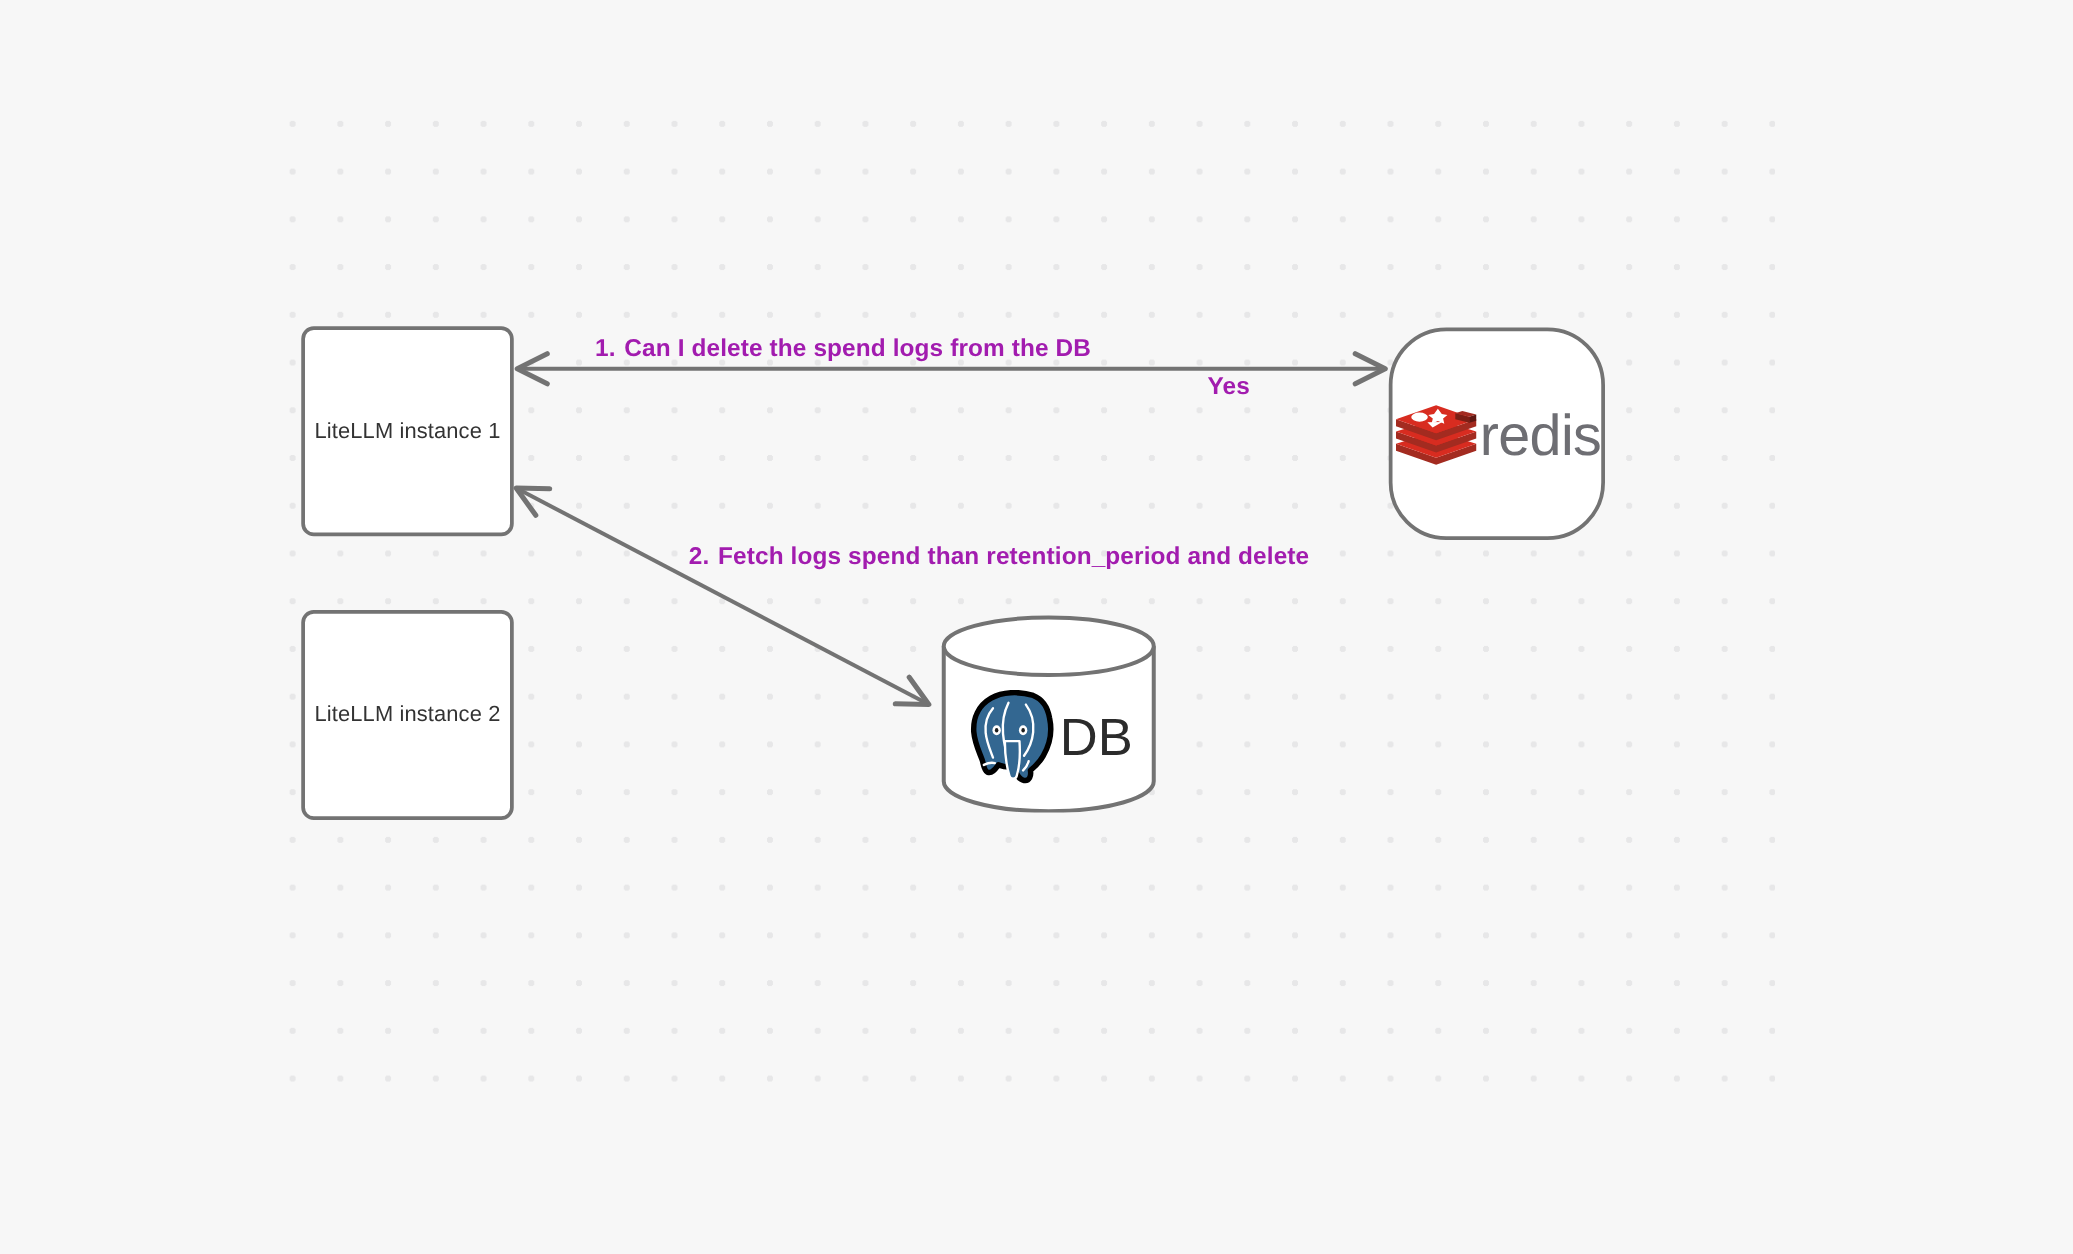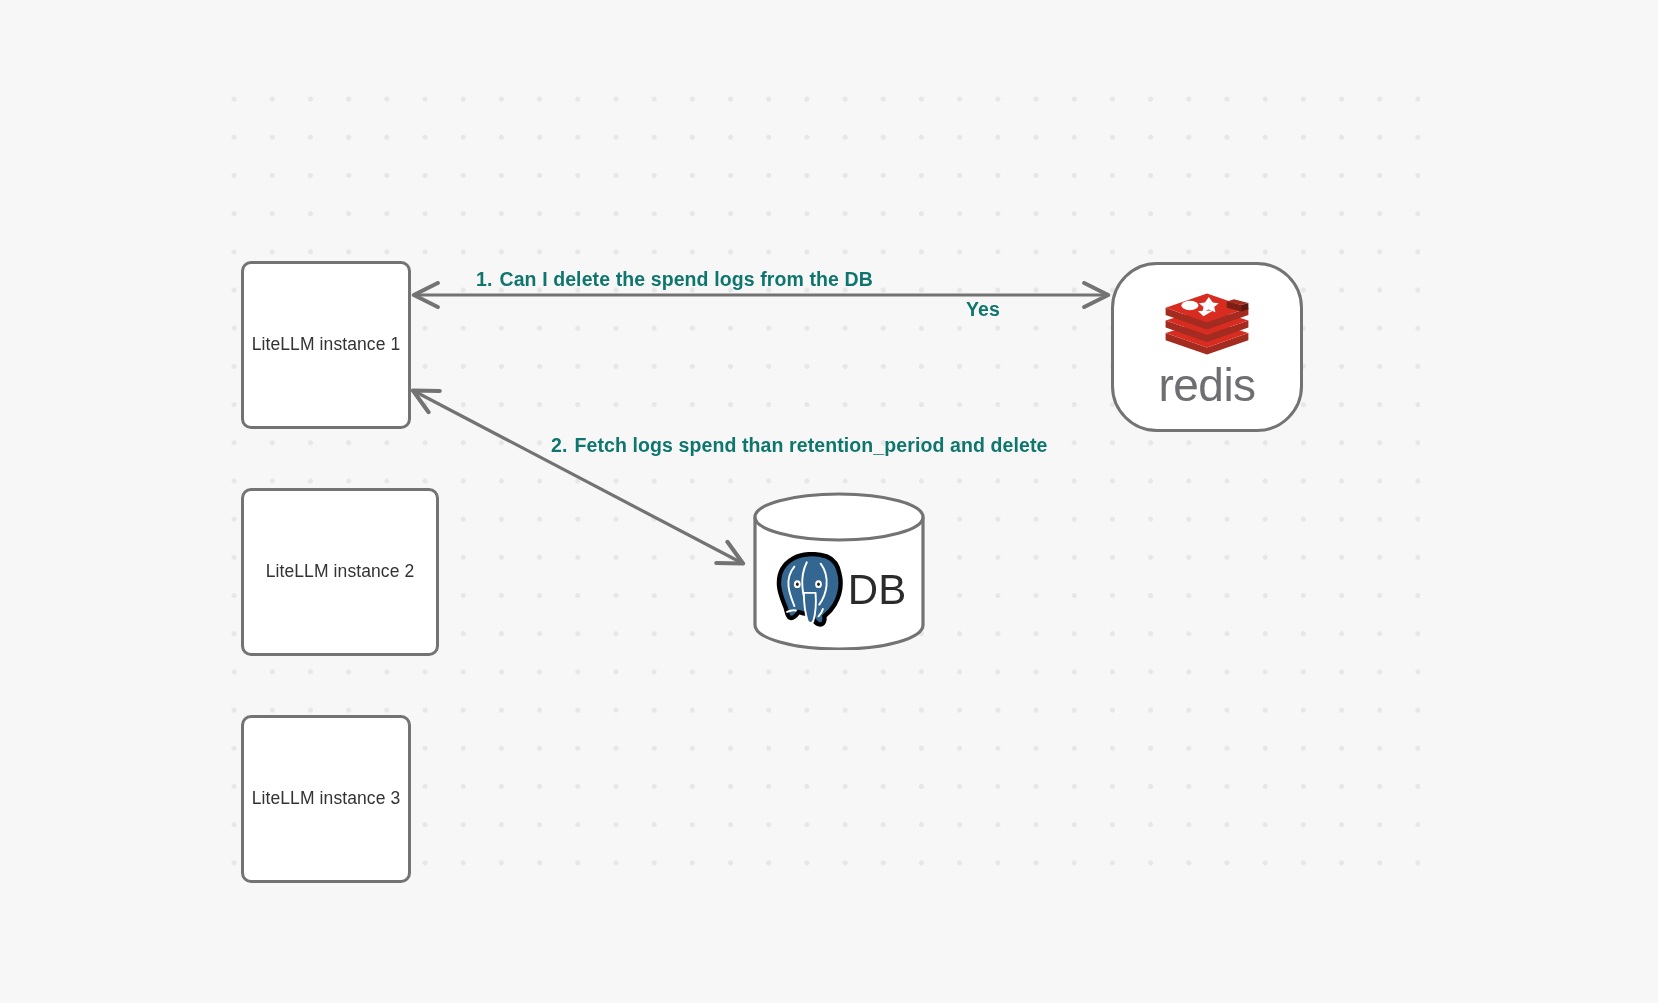--- a/index.html
+++ b/index.html
@@ -58,36 +58,36 @@
   .node-box-label {
     font-size: 17.5px;
     color: #333333;
     letter-spacing: 0.1px;
     font-weight: 400;
     text-align: center;
     line-height: 1.25;
   }
 
   #node-litellm-1 { left: 241px; top: 261px; width: 170px; height: 168px; }
-  #node-litellm-2 { left: 241px; top: 488px; width: 198px; height: 168px; }
+  #node-litellm-2 { left: 241px; top: 488px; width: 170px; height: 168px; }
   #node-litellm-3 { left: 241px; top: 715px; width: 170px; height: 168px; }
 
   
   #node-redis {
     position: absolute;
     left: 1111px;
     top: 262px;
-    width: 192px;
+    width: 173px;
     height: 170px;
     background: #ffffff;
     border: 3px solid #737373;
     border-radius: 46px;
     box-sizing: border-box;
     display: flex;
-    flex-direction: column;
+    flex-direction: row;
     align-items: center;
     justify-content: center;
   }
   #redis-logo-mark {
     width: 92px;
     height: 72px;
     margin-top: 2px;
   }
   .redis-wordmark {
     font-size: 46px;
@@ -136,21 +136,21 @@
     color: #2b2b2b;
     letter-spacing: 0px;
     line-height: 1;
     font-family: "Liberation Sans", sans-serif;
   }
 
   
   .edge-label {
     position: absolute;
     font-weight: bold;
-    color: #0f766e;
+    color: #a21caf;
     white-space: nowrap;
     font-size: 19.5px;
     letter-spacing: 0.1px;
   }
   #edge-label-1 { left: 476px; top: 268px; }
   #edge-label-1-answer { left: 966px; top: 268px; margin-top: 30px; }
   #edge-label-2 { left: 551px; top: 434px; }
   .label-num { margin-right: 7px; }
 </style>
 </head>
@@ -178,23 +178,20 @@
   </svg>
 
   <div class="node-box" id="node-litellm-1">
     <span class="node-box-label">LiteLLM instance 1</span>
   </div>
 
   <div class="node-box" id="node-litellm-2">
     <span class="node-box-label">LiteLLM instance 2</span>
   </div>
 
-  <div class="node-box" id="node-litellm-3">
-    <span class="node-box-label">LiteLLM instance 3</span>
-  </div>
 
   <div id="node-redis">
     <svg id="redis-logo-mark" viewBox="0 0 100 80" xmlns="http://www.w3.org/2000/svg">
 
       <path d="M50 74 L4 58 L4 50 L50 66 L96 50 L96 58 Z" fill="#a32b20"></path>
       <path d="M50 66 L4 50 L50 36 L96 50 Z" fill="#d82c20"></path>
 
       <path d="M50 60 L4 44 L4 36 L50 52 L96 36 L96 44 Z" fill="#a32b20"></path>
       <path d="M50 52 L4 36 L50 22 L96 36 Z" fill="#d82c20"></path>
 

